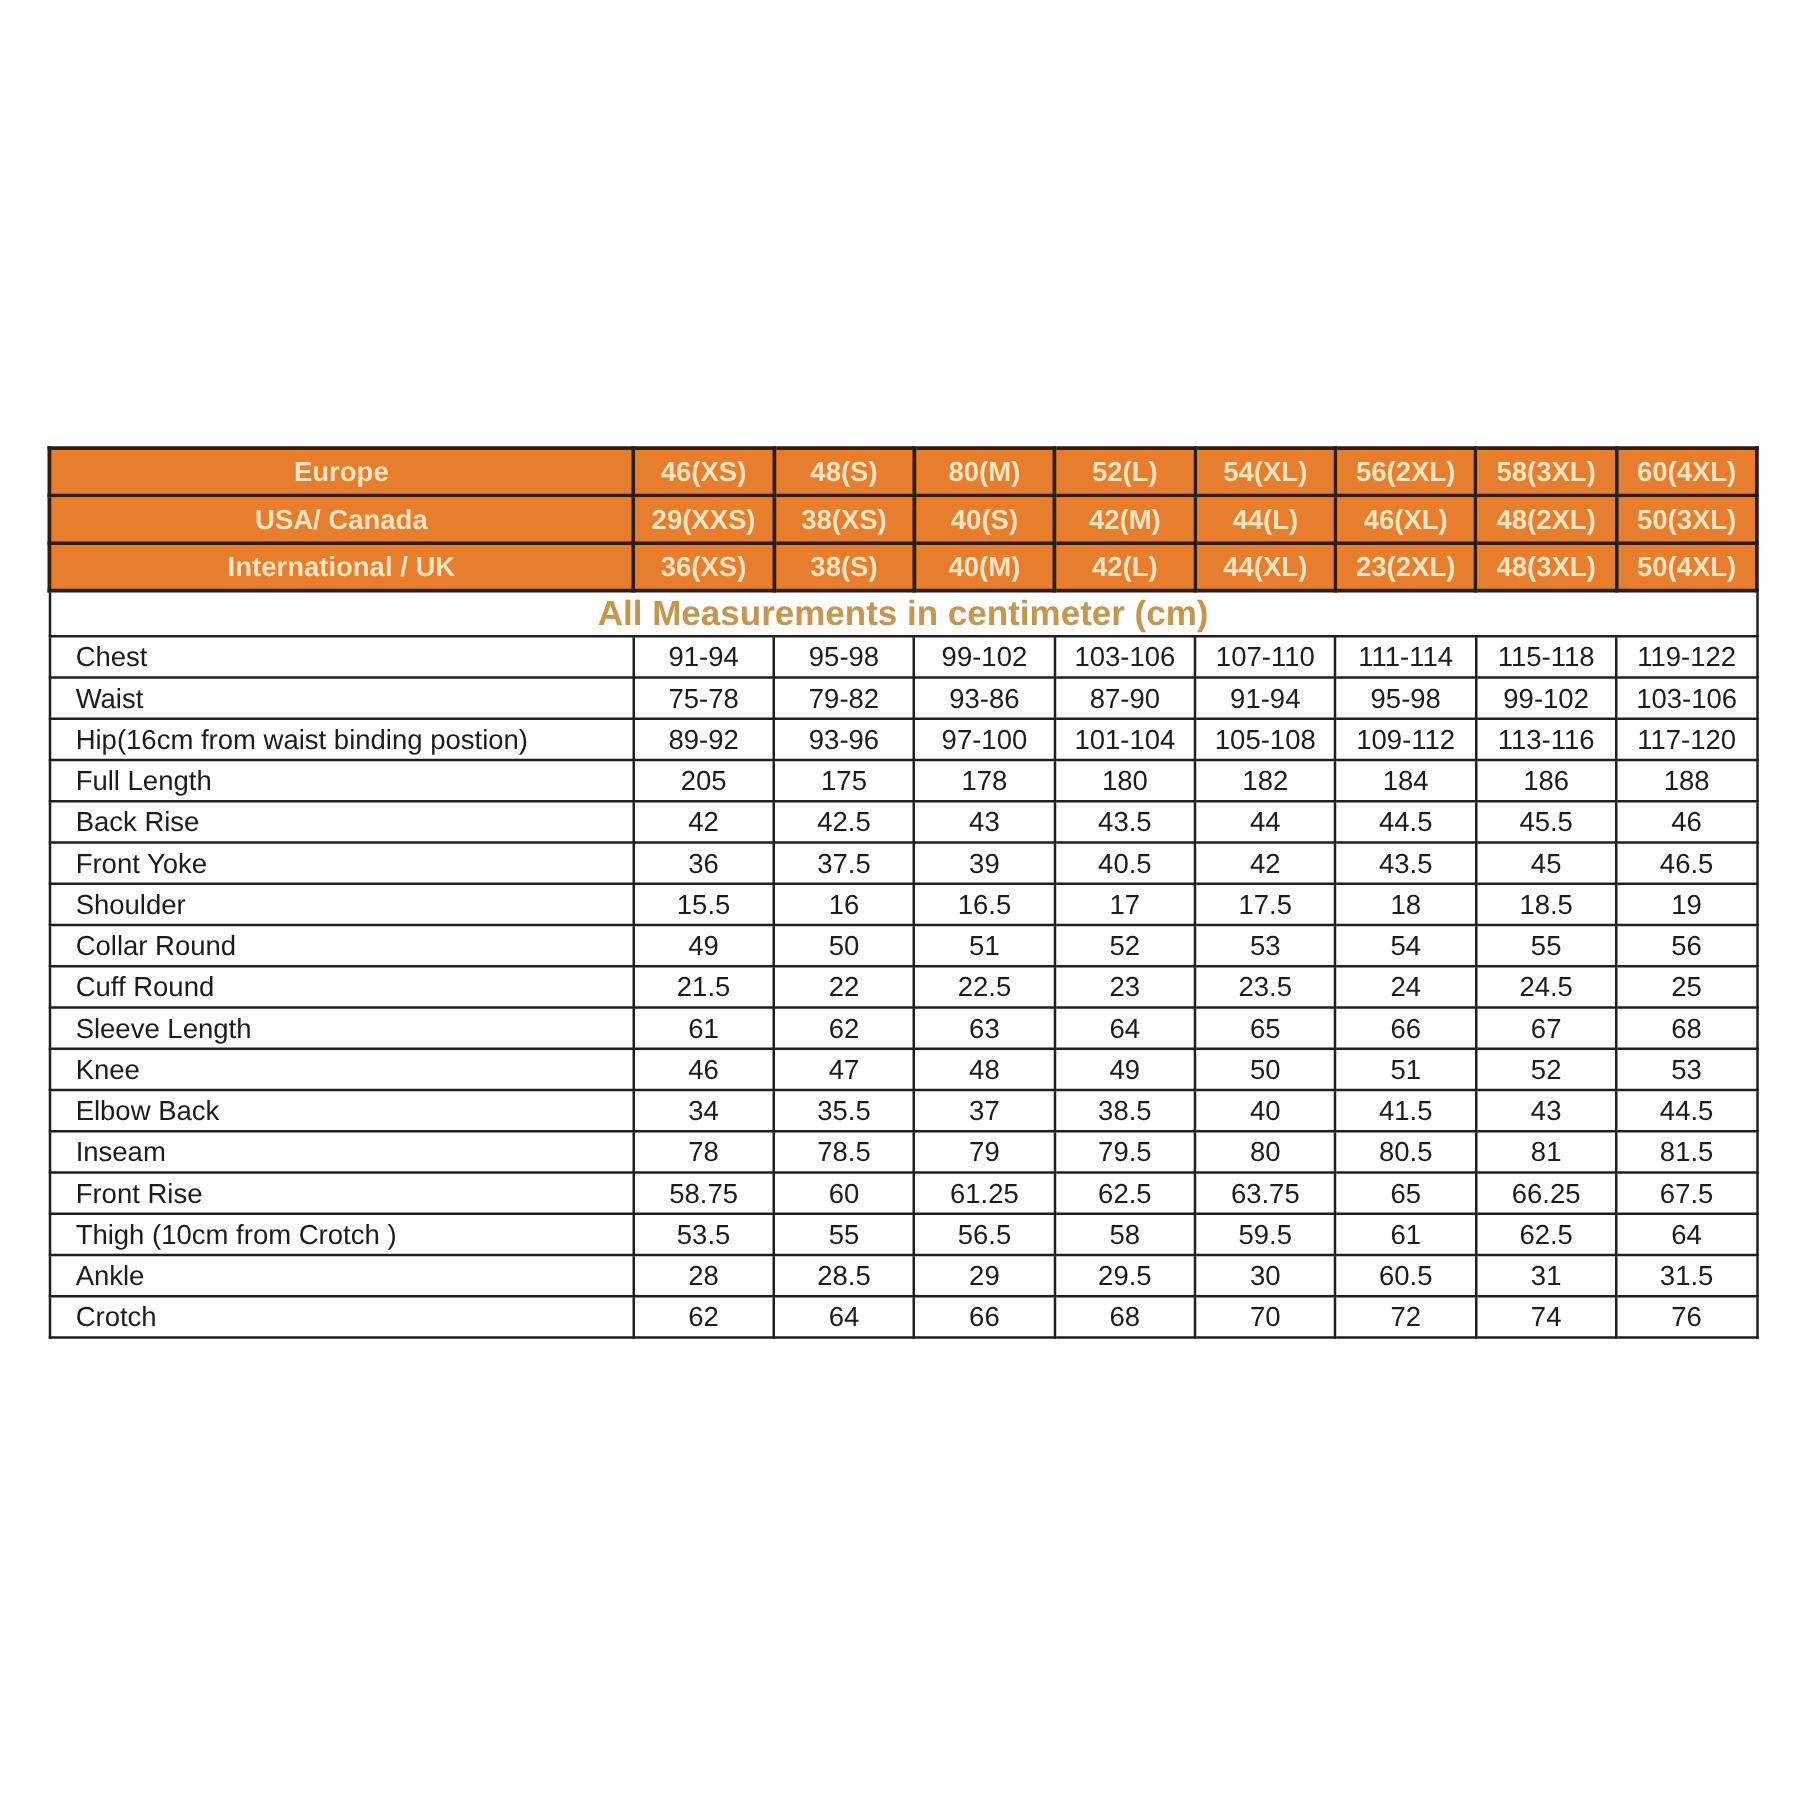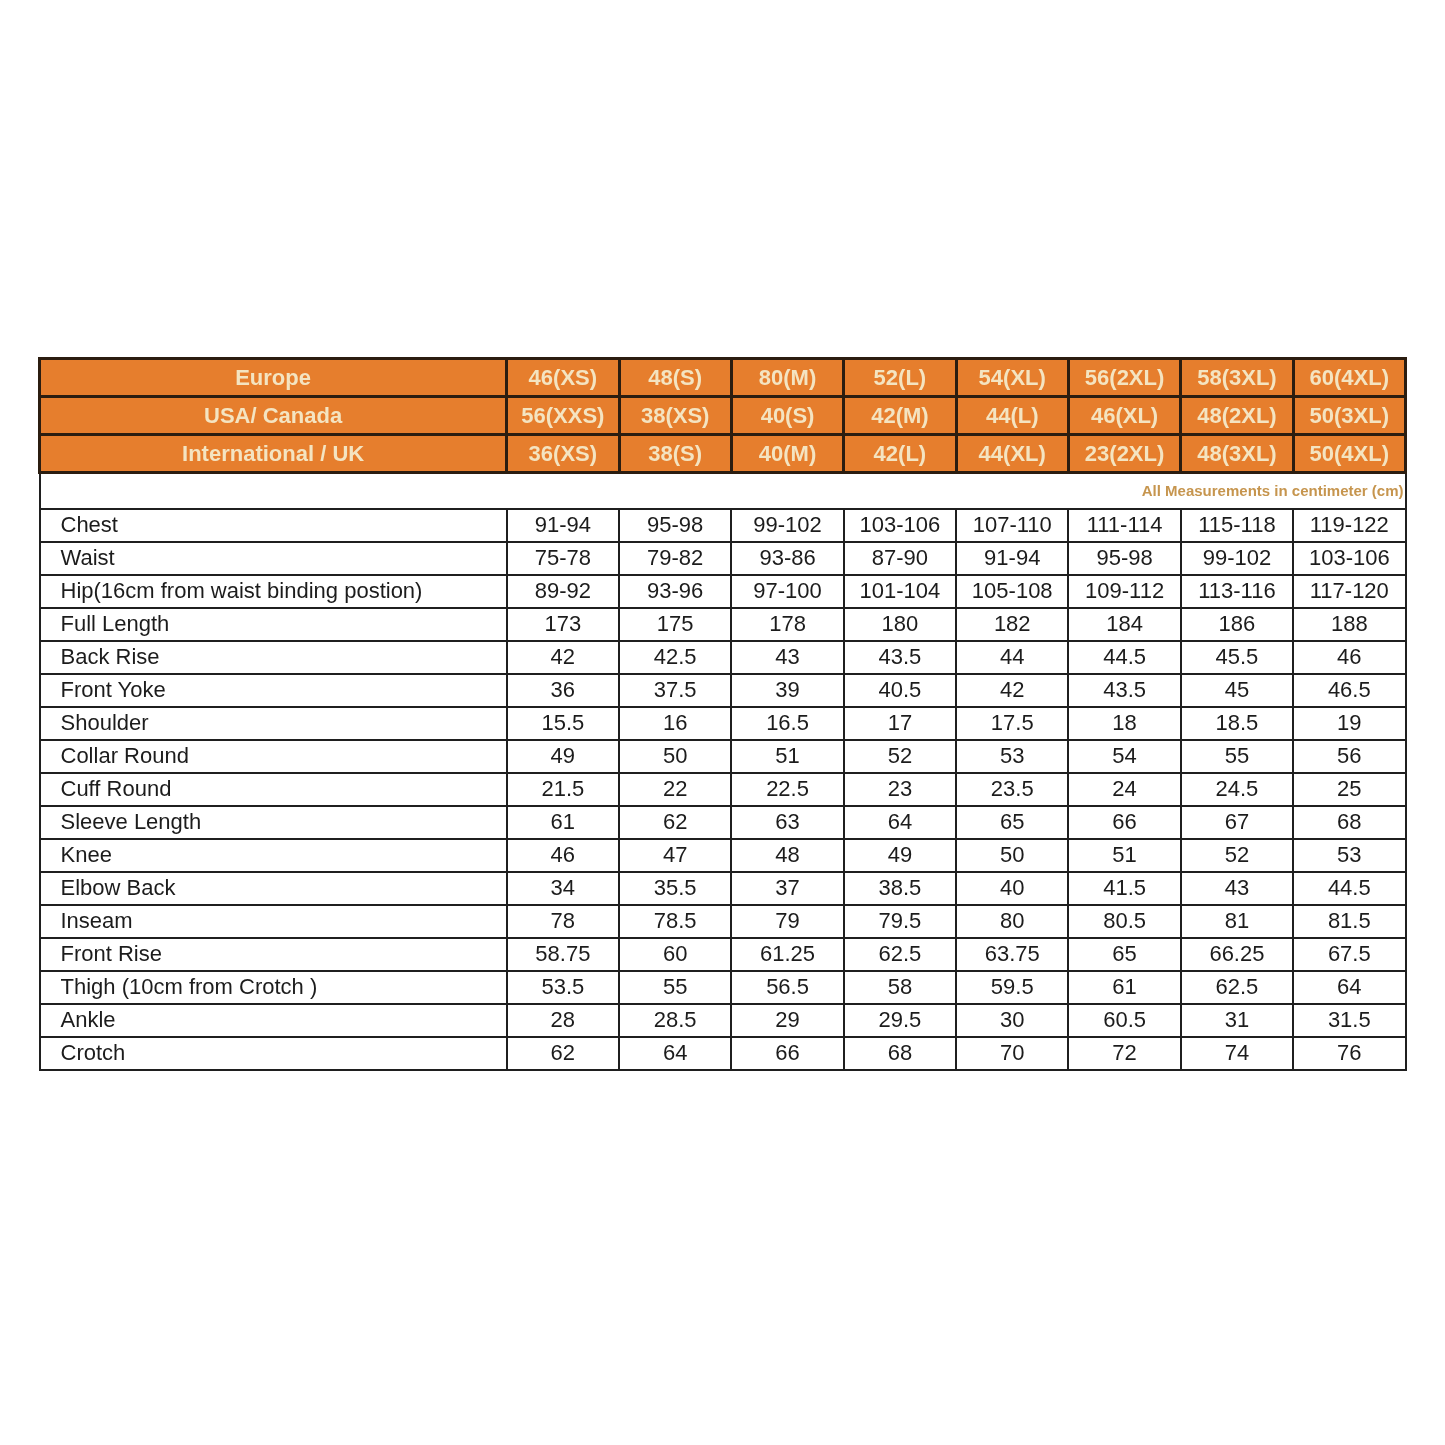--- a/index.html
+++ b/index.html
@@ -37,23 +37,23 @@
     font-size:22px;
     height:38px;
     text-align:center;
     border:3px solid var(--border_dark);
     padding:0 2px;
     overflow:hidden;
     white-space:nowrap;
   }
   tr.note-row td{
     height:36px;
-    text-align:right;
+    text-align:center;
     font-weight:bold;
-    font-size:15px;
+    font-size:28px;
     color:var(--note_text);
     border:2px solid var(--grid);
     border-top:3px solid var(--border_dark);
     background:var(--background);
   }
   tbody.meas td{
     height:33px;
     font-size:22px;
     color:var(--text);
     border:2px solid var(--grid);
@@ -92,21 +92,21 @@
             <th>48(S)</th>
             <th>80(M)</th>
             <th>52(L)</th>
             <th>54(XL)</th>
             <th>56(2XL)</th>
             <th>58(3XL)</th>
             <th>60(4XL)</th>
           </tr>
           <tr class="hdr">
             <th>USA/ Canada</th>
-            <th>56(XXS)</th>
+            <th>29(XXS)</th>
             <th>38(XS)</th>
             <th>40(S)</th>
             <th>42(M)</th>
             <th>44(L)</th>
             <th>46(XL)</th>
             <th>48(2XL)</th>
             <th>50(3XL)</th>
           </tr>
           <tr class="hdr">
             <th>International / UK</th>
@@ -154,21 +154,21 @@
             <td>93-96</td>
             <td>97-100</td>
             <td>101-104</td>
             <td>105-108</td>
             <td>109-112</td>
             <td>113-116</td>
             <td>117-120</td>
           </tr>
           <tr>
             <td class="row-label">Full Length</td>
-            <td>173</td>
+            <td>205</td>
             <td>175</td>
             <td>178</td>
             <td>180</td>
             <td>182</td>
             <td>184</td>
             <td>186</td>
             <td>188</td>
           </tr>
           <tr>
             <td class="row-label">Back Rise</td>

